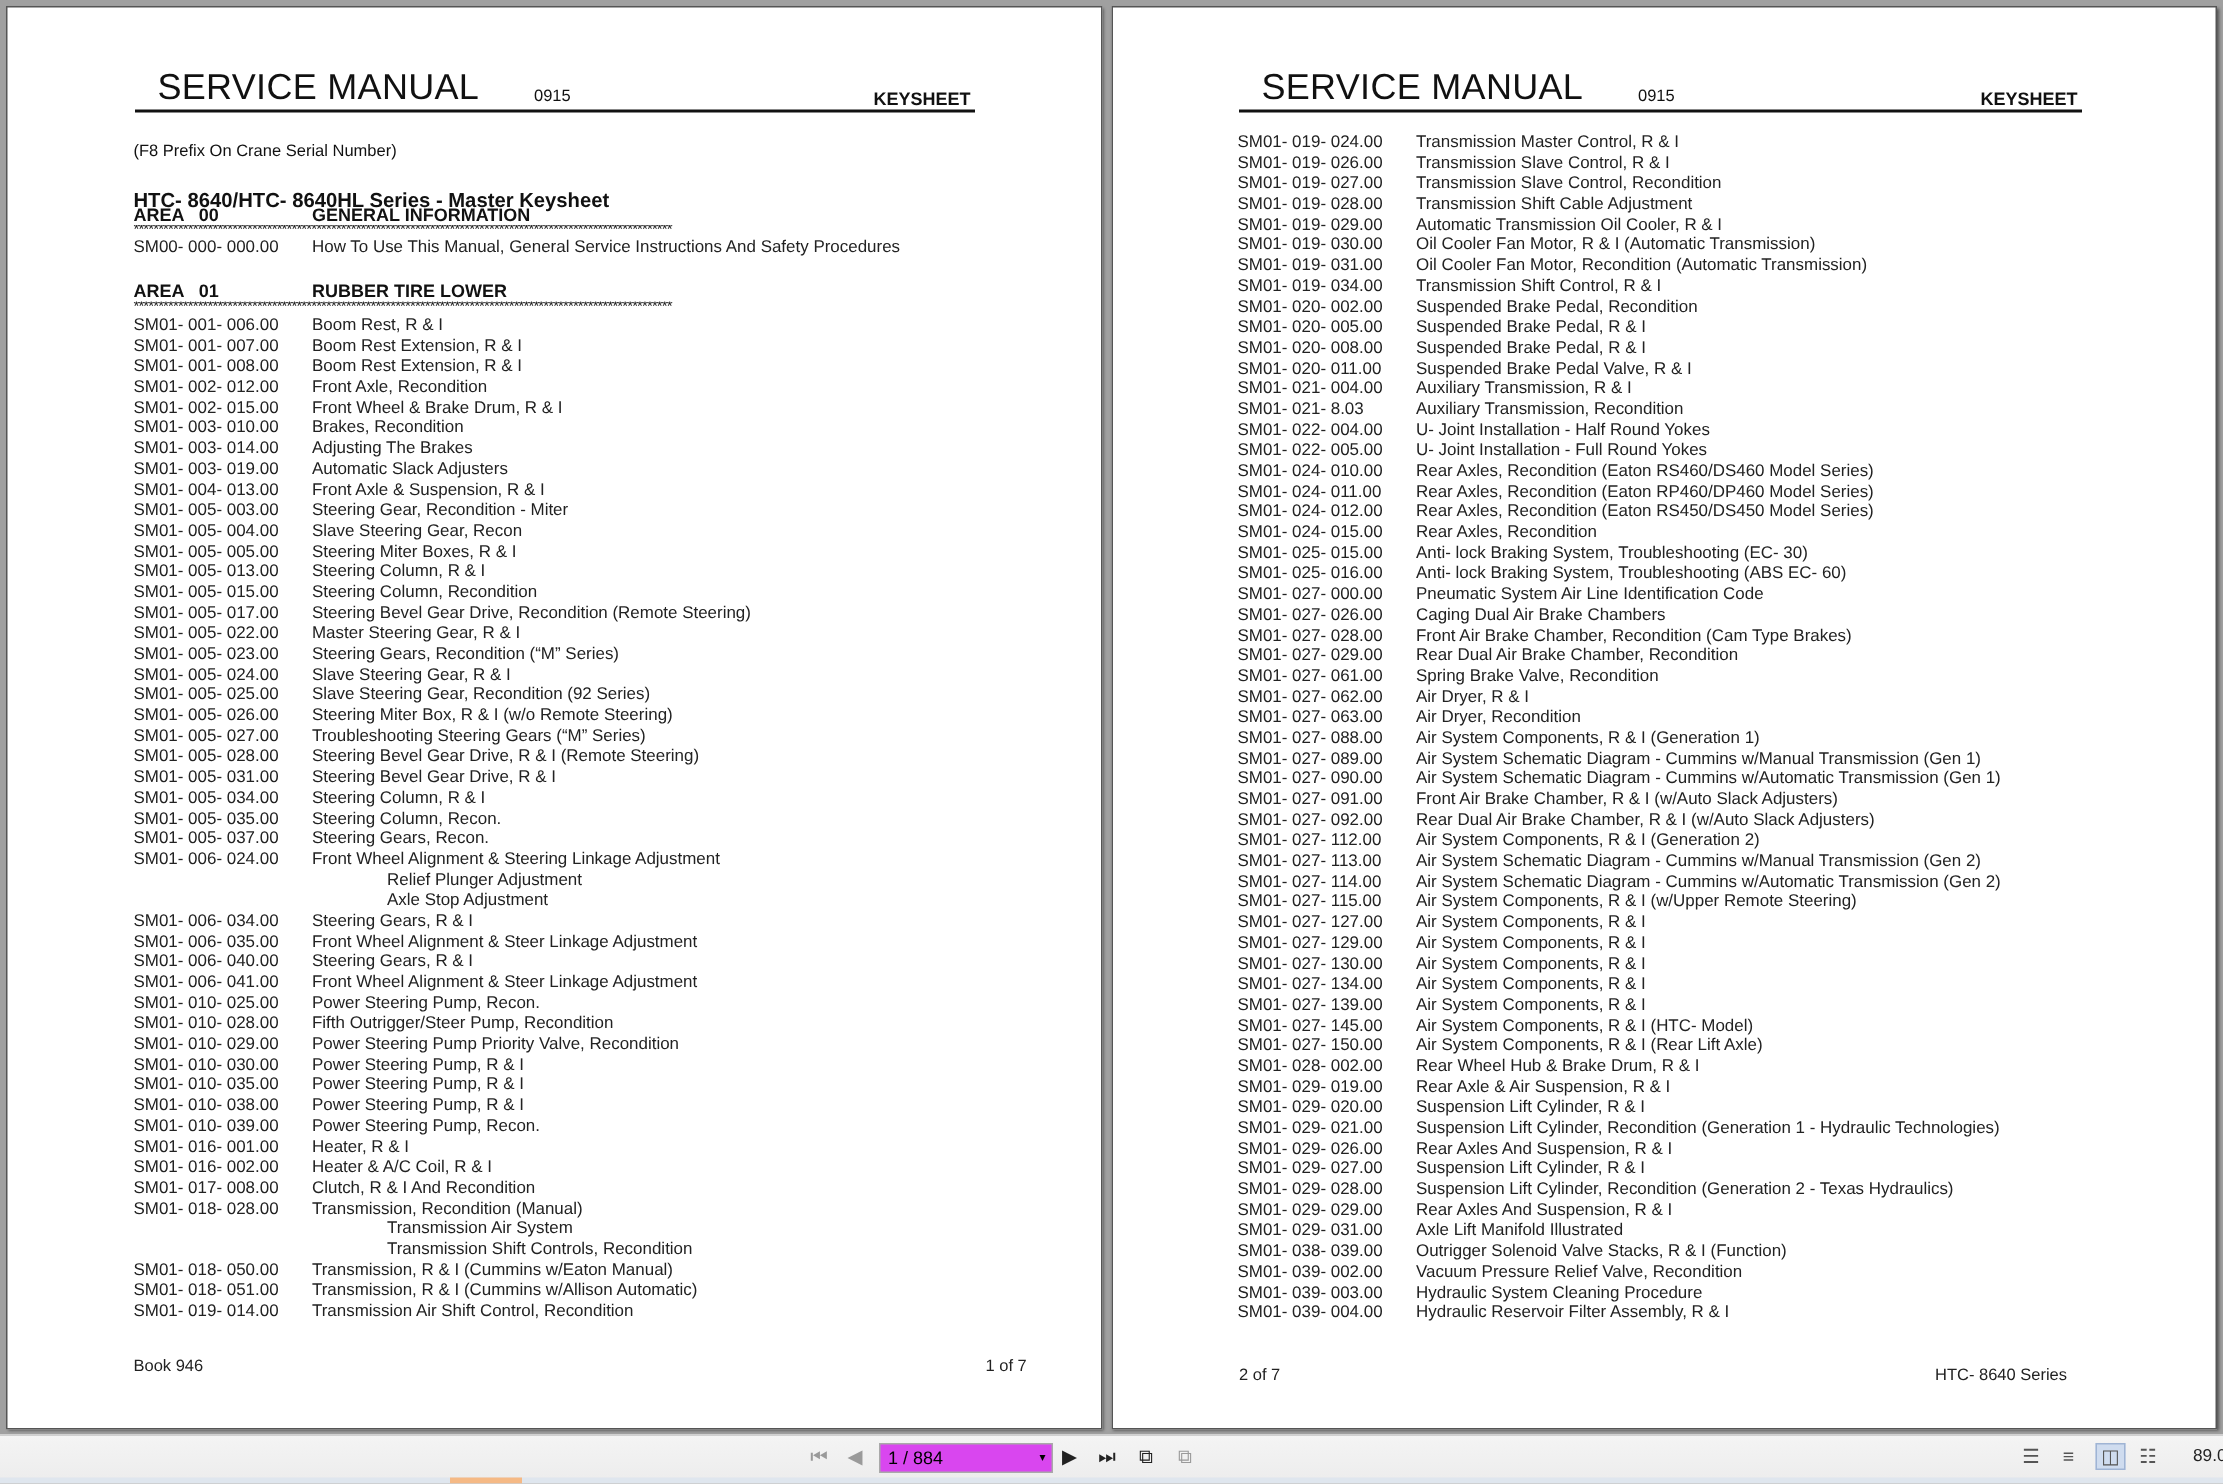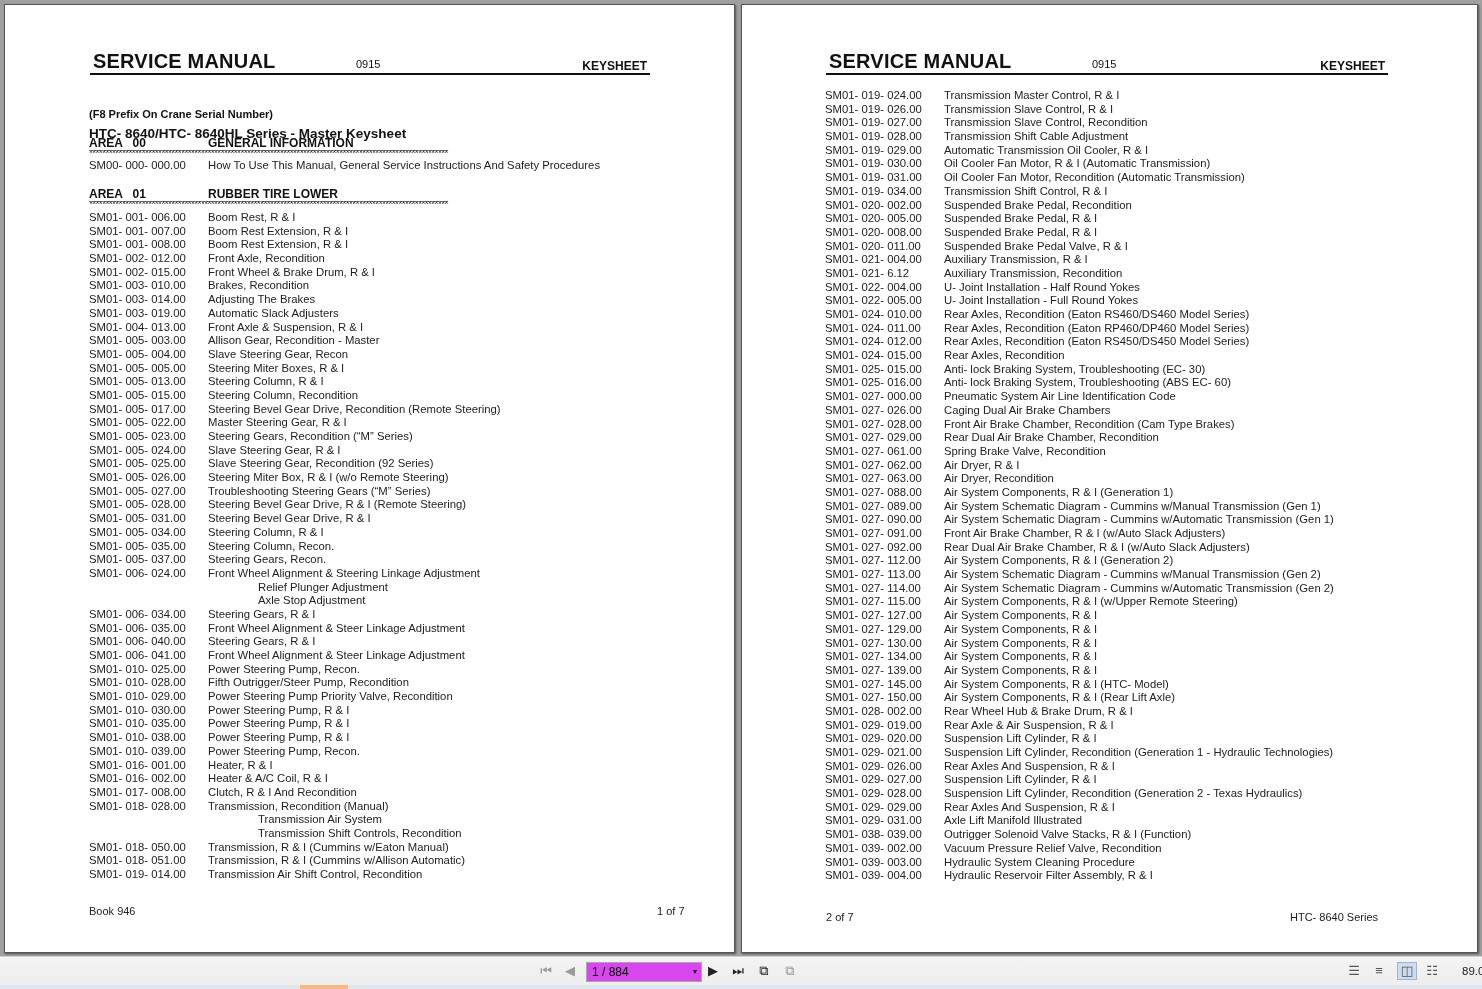--- a/index.html
+++ b/index.html
@@ -13,26 +13,26 @@
     position:absolute; top:4px; background:#fff;
     border:1px solid #555; box-shadow:1px 1px 2px rgba(0,0,0,.5);
     color:#111;
   }
   #page1 { left:4px; width:729px; height:947px; }
   #page2 { left:741px; width:735px; height:947px; }
 
   .hdr { position:absolute; top:42px; height:26px; border-bottom:2.5px solid #111; }
   #page1 .hdr { left:85px; width:560px; }
   #page2 .hdr { left:84px; width:562px; }
-  .hdr .t1 { position:absolute; left:3px; bottom:0px; font-weight:bold; font-size:20px; letter-spacing:0.2px; }
+  .hdr .t1 { position:absolute; left:15px; bottom:0px; font-weight:normal; font-size:24px; letter-spacing:0.2px; }
   .hdr .t2 { position:absolute; left:266px; bottom:3px; font-size:11px; }
   .hdr .t3 { position:absolute; right:3px; bottom:0px; font-weight:bold; font-size:12px; }
 
   .doc-title { position:absolute; left:84px; top:85px; font-weight:bold; font-size:13.5px;margin-top:36px; }
-  .doc-sub { position:absolute; left:84px; top:103px; font-weight:bold; font-size:11px; }
+  .doc-sub { position:absolute; left:84px; top:90px; font-weight:normal; font-size:11px; }
 
   .area { position:absolute; left:84px; font-weight:bold; font-size:12px; }
   .area .num { position:absolute; left:0; white-space:pre; }
   .area .name { position:absolute; left:119px; white-space:nowrap; }
   .stars { position:absolute; left:84px; width:556px; font-size:10px; line-height:8px; overflow:hidden; white-space:nowrap; color:#222; letter-spacing:-0.6px; }
 
   .entries { position:absolute; left:84px; }
   #page2 .entries { left:83px; top:84px; }
   .row { height:13.7px; line-height:13.7px; font-size:11.3px; white-space:nowrap; position:relative; color:#222; }
   .row .code { position:absolute; left:0; }
@@ -123,21 +123,21 @@
         <div class="row">
           <span class="code">SM01- 003- 019.00</span>
           <span class="desc">Automatic Slack Adjusters</span>
         </div>
         <div class="row">
           <span class="code">SM01- 004- 013.00</span>
           <span class="desc">Front Axle &amp; Suspension, R &amp; I</span>
         </div>
         <div class="row">
           <span class="code">SM01- 005- 003.00</span>
-          <span class="desc">Allison Gear, Recondition -  Master</span>
+          <span class="desc">Steering Gear, Recondition -  Miter</span>
         </div>
         <div class="row">
           <span class="code">SM01- 005- 004.00</span>
           <span class="desc">Slave Steering Gear, Recon</span>
         </div>
         <div class="row">
           <span class="code">SM01- 005- 005.00</span>
           <span class="desc">Steering Miter Boxes, R &amp; I</span>
         </div>
         <div class="row">
@@ -347,21 +347,21 @@
         </div>
         <div class="row">
           <span class="code">SM01- 020- 011.00</span>
           <span class="desc">Suspended Brake Pedal Valve, R &amp; I</span>
         </div>
         <div class="row">
           <span class="code">SM01- 021- 004.00</span>
           <span class="desc">Auxiliary Transmission, R &amp; I</span>
         </div>
         <div class="row">
-          <span class="code">SM01- 021- 6.12</span>
+          <span class="code">SM01- 021- 8.03</span>
           <span class="desc">Auxiliary Transmission, Recondition</span>
         </div>
         <div class="row">
           <span class="code">SM01- 022- 004.00</span>
           <span class="desc">U- Joint Installation -  Half Round Yokes</span>
         </div>
         <div class="row">
           <span class="code">SM01- 022- 005.00</span>
           <span class="desc">U- Joint Installation -  Full Round Yokes</span>
         </div>

